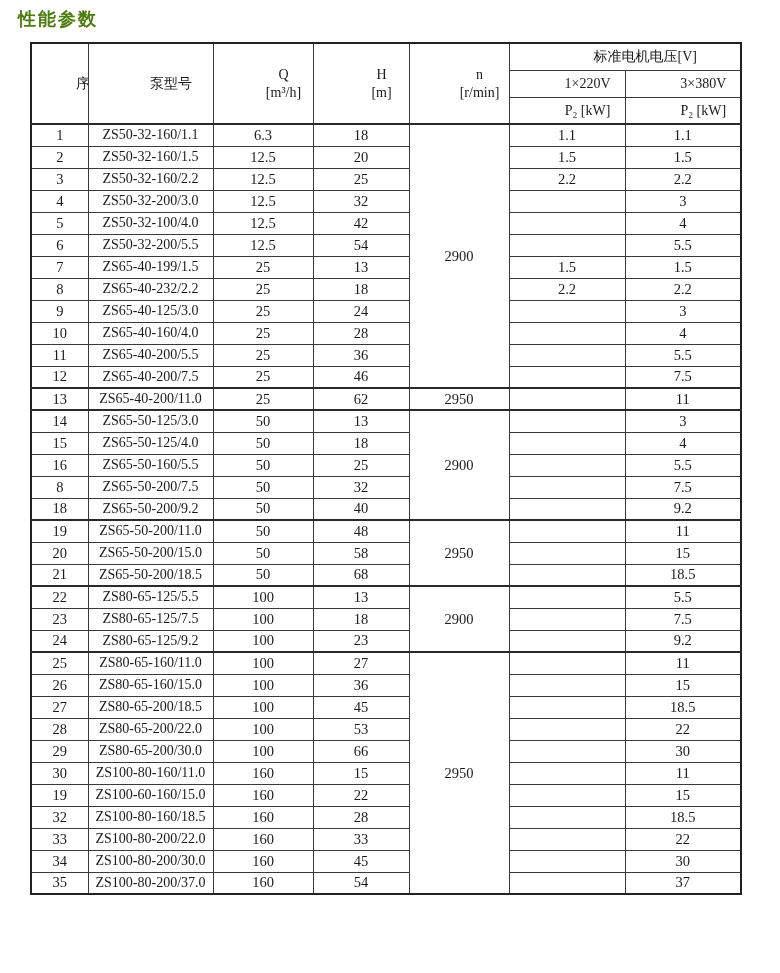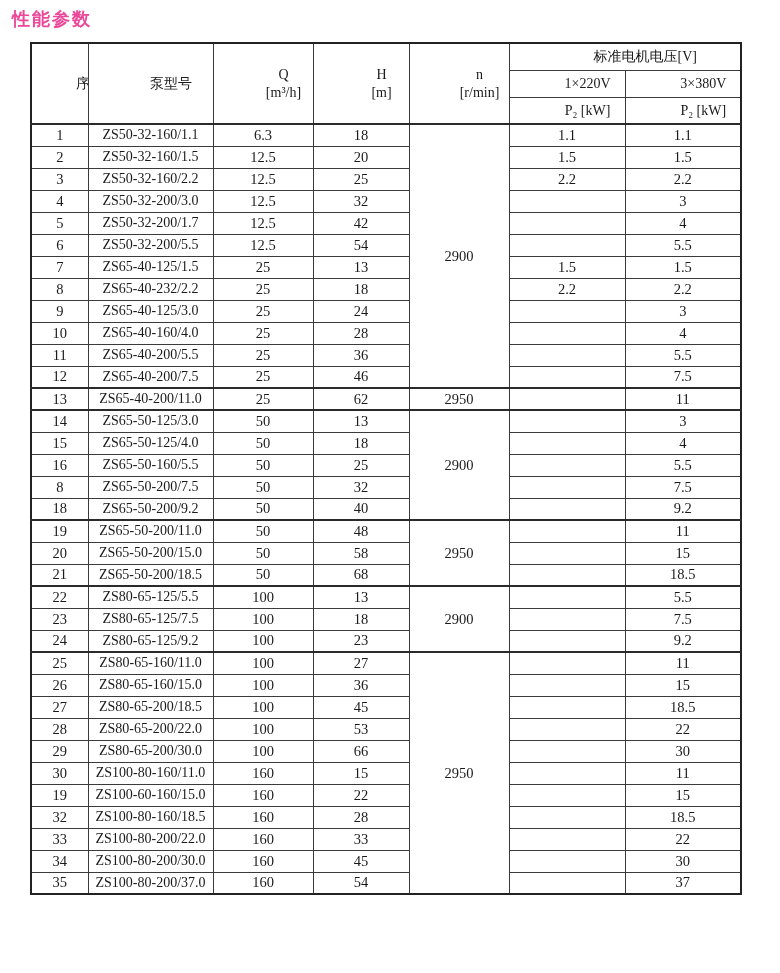--- a/index.html
+++ b/index.html
@@ -8,27 +8,27 @@
     position: relative;
     width: 780px;
     height: 973px;
     background: #ffffff;
     overflow: hidden;
     font-family: "Liberation Serif", "DejaVu Serif", serif;
     color: #1a1a1a;
   }
   .page-title {
     position: absolute;
-    left: 12px;
+    left: 18px;
     top: 7px;
     font-family: "Liberation Sans", "DejaVu Sans", sans-serif;
     font-weight: bold;
     font-size: 18px;
     letter-spacing: 2px;
-    color: #ec4899;
+    color: #4d7c0f;
   }
   table.spec-table {
     position: absolute;
     left: 30px;
     top: 42px;
     width: 710px;
     border-collapse: collapse;
     table-layout: fixed;
     border: 2px solid #222;
     font-size: 14.5px;
@@ -122,37 +122,37 @@
         <tr>
           <td>4</td>
           <td class="model">ZS50-32-200/3.0</td>
           <td>12.5</td>
           <td>32</td>
           <td></td>
           <td>3</td>
         </tr>
         <tr>
           <td>5</td>
-          <td class="model">ZS50-32-200/1.7</td>
+          <td class="model">ZS50-32-100/4.0</td>
           <td>12.5</td>
           <td>42</td>
           <td></td>
           <td>4</td>
         </tr>
         <tr>
           <td>6</td>
           <td class="model">ZS50-32-200/5.5</td>
           <td>12.5</td>
           <td>54</td>
           <td></td>
           <td>5.5</td>
         </tr>
         <tr>
           <td>7</td>
-          <td class="model">ZS65-40-125/1.5</td>
+          <td class="model">ZS65-40-199/1.5</td>
           <td>25</td>
           <td>13</td>
           <td>1.5</td>
           <td>1.5</td>
         </tr>
         <tr>
           <td>8</td>
           <td class="model">ZS65-40-232/2.2</td>
           <td>25</td>
           <td>18</td>

